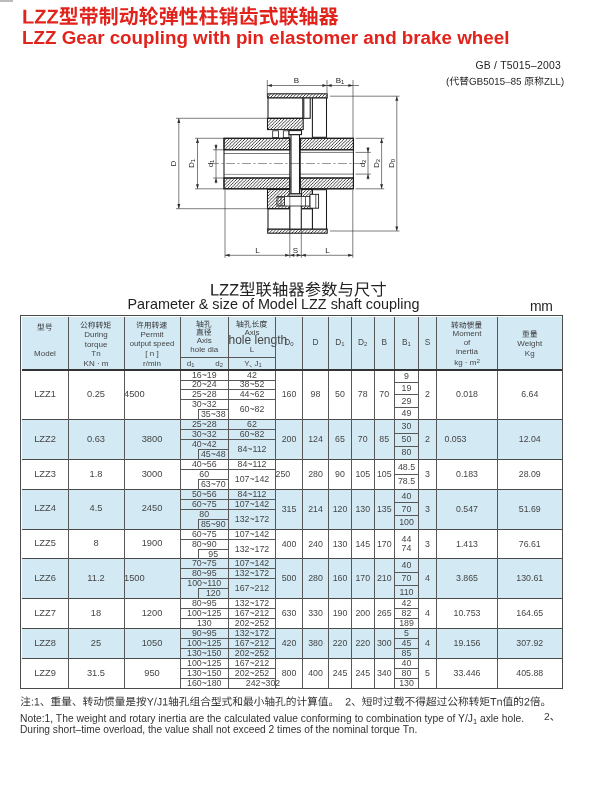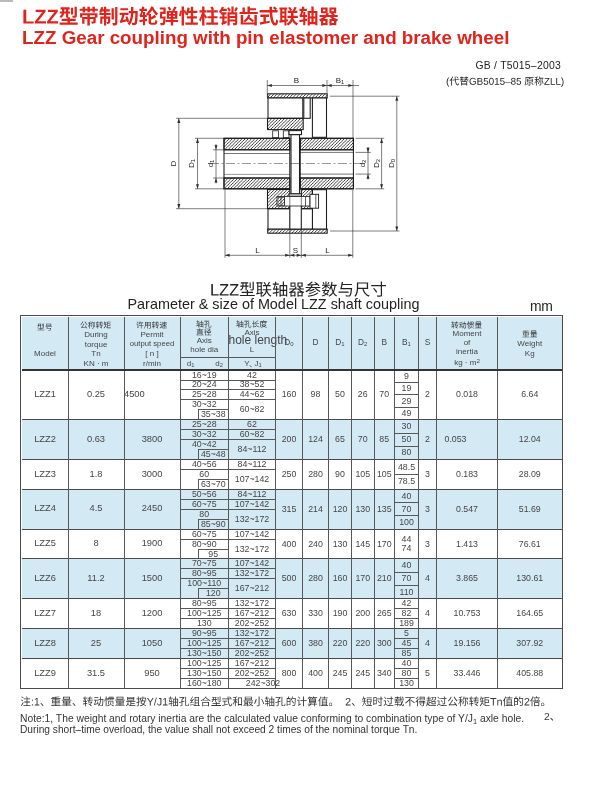--- a/index.html
+++ b/index.html
@@ -232,21 +232,21 @@
 <div class="a" style="left:180.00px;top:389.40px;width:48.50px;text-align:center;font-size:8.80px;line-height:10.03px;color:#454545;white-space:nowrap">25~28</div>
 <div class="a" style="left:180.00px;top:399.35px;width:48.50px;text-align:center;font-size:8.80px;line-height:10.03px;color:#454545;white-space:nowrap">30~32</div>
 <div class="a" style="left:198.00px;top:409.29px;width:30.50px;text-align:center;font-size:8.80px;line-height:10.03px;color:#454545;white-space:nowrap">35~38</div>
 <div class="a" style="left:228.50px;top:369.52px;width:47.00px;text-align:center;font-size:8.80px;line-height:10.03px;color:#454545;white-space:nowrap">42</div>
 <div class="a" style="left:228.50px;top:379.46px;width:47.00px;text-align:center;font-size:8.80px;line-height:10.03px;color:#454545;white-space:nowrap">38~52</div>
 <div class="a" style="left:228.50px;top:389.40px;width:47.00px;text-align:center;font-size:8.80px;line-height:10.03px;color:#454545;white-space:nowrap">44~62</div>
 <div class="a" style="left:228.50px;top:404.32px;width:47.00px;text-align:center;font-size:8.80px;line-height:10.03px;color:#454545;white-space:nowrap">60~82</div>
 <div class="a" style="left:275.50px;top:389.40px;width:27.00px;text-align:center;font-size:8.80px;line-height:10.03px;color:#454545;white-space:nowrap">160</div>
 <div class="a" style="left:302.50px;top:389.40px;width:26.00px;text-align:center;font-size:8.80px;line-height:10.03px;color:#454545;white-space:nowrap">98</div>
 <div class="a" style="left:328.50px;top:389.40px;width:23.00px;text-align:center;font-size:8.80px;line-height:10.03px;color:#454545;white-space:nowrap">50</div>
-<div class="a" style="left:351.50px;top:389.40px;width:22.50px;text-align:center;font-size:8.80px;line-height:10.03px;color:#454545;white-space:nowrap">26</div>
+<div class="a" style="left:351.50px;top:389.40px;width:22.50px;text-align:center;font-size:8.80px;line-height:10.03px;color:#454545;white-space:nowrap">78</div>
 <div class="a" style="left:374.00px;top:389.40px;width:20.50px;text-align:center;font-size:8.80px;line-height:10.03px;color:#454545;white-space:nowrap">70</div>
 <div class="a" style="left:394.50px;top:370.76px;width:24.00px;text-align:center;font-size:8.80px;line-height:10.03px;color:#454545;white-space:nowrap">9</div>
 <div class="a" style="left:394.50px;top:383.19px;width:24.00px;text-align:center;font-size:8.80px;line-height:10.03px;color:#454545;white-space:nowrap">19</div>
 <div class="a" style="left:394.50px;top:382.03px;width:24.00px;height:0.80px;background:#585858"></div>
 <div class="a" style="left:394.50px;top:395.62px;width:24.00px;text-align:center;font-size:8.80px;line-height:10.03px;color:#454545;white-space:nowrap">29</div>
 <div class="a" style="left:394.50px;top:394.46px;width:24.00px;height:0.80px;background:#585858"></div>
 <div class="a" style="left:394.50px;top:408.05px;width:24.00px;text-align:center;font-size:8.80px;line-height:10.03px;color:#454545;white-space:nowrap">49</div>
 <div class="a" style="left:394.50px;top:406.89px;width:24.00px;height:0.80px;background:#585858"></div>
 <div class="a" style="left:418.50px;top:389.40px;width:18.00px;text-align:center;font-size:8.80px;line-height:10.03px;color:#454545;white-space:nowrap">2</div>
 <div class="a" style="left:436.50px;top:389.40px;width:61.00px;text-align:center;font-size:8.80px;line-height:10.03px;color:#454545;white-space:nowrap">0.018</div>
@@ -291,21 +291,21 @@
 <div class="a" style="left:228.50px;top:439.21px;width:47.00px;height:0.80px;background:#585858"></div>
 <div class="a" style="left:22.00px;top:459.04px;width:540.00px;height:0.90px;background:#4a4a4a"></div>
 <div class="a" style="left:22.00px;top:468.64px;width:46.00px;text-align:center;font-size:9.30px;line-height:10.60px;color:#454545;white-space:nowrap">LZZ3</div>
 <div class="a" style="left:68.00px;top:468.64px;width:56.00px;text-align:center;font-size:9.30px;line-height:10.60px;color:#454545;white-space:nowrap">1.8</div>
 <div class="a" style="left:124.00px;top:468.64px;width:56.00px;text-align:center;font-size:9.30px;line-height:10.60px;color:#454545;white-space:nowrap">3000</div>
 <div class="a" style="left:180.00px;top:459.01px;width:48.50px;text-align:center;font-size:8.80px;line-height:10.03px;color:#454545;white-space:nowrap">40~56</div>
 <div class="a" style="left:180.00px;top:468.95px;width:48.50px;text-align:center;font-size:8.80px;line-height:10.03px;color:#454545;white-space:nowrap">60</div>
 <div class="a" style="left:198.00px;top:478.90px;width:30.50px;text-align:center;font-size:8.80px;line-height:10.03px;color:#454545;white-space:nowrap">63~70</div>
 <div class="a" style="left:228.50px;top:459.01px;width:47.00px;text-align:center;font-size:8.80px;line-height:10.03px;color:#454545;white-space:nowrap">84~112</div>
 <div class="a" style="left:228.50px;top:473.93px;width:47.00px;text-align:center;font-size:8.80px;line-height:10.03px;color:#454545;white-space:nowrap">107~142</div>
-<div class="a" style="left:275.50px;top:468.95px;width:27.00px;text-align:center;font-size:8.80px;line-height:10.03px;color:#454545;white-space:nowrap">250</div>
+<div class="a" style="left:275.50px;top:468.95px;width:27.00px;text-align:left;font-size:8.80px;line-height:10.03px;color:#454545;white-space:nowrap">250</div>
 <div class="a" style="left:302.50px;top:468.95px;width:26.00px;text-align:center;font-size:8.80px;line-height:10.03px;color:#454545;white-space:nowrap">280</div>
 <div class="a" style="left:328.50px;top:468.95px;width:23.00px;text-align:center;font-size:8.80px;line-height:10.03px;color:#454545;white-space:nowrap">90</div>
 <div class="a" style="left:351.50px;top:468.95px;width:22.50px;text-align:center;font-size:8.80px;line-height:10.03px;color:#454545;white-space:nowrap">105</div>
 <div class="a" style="left:374.00px;top:468.95px;width:20.50px;text-align:center;font-size:8.80px;line-height:10.03px;color:#454545;white-space:nowrap">105</div>
 <div class="a" style="left:394.50px;top:461.50px;width:24.00px;text-align:center;font-size:8.80px;line-height:10.03px;color:#454545;white-space:nowrap">48.5</div>
 <div class="a" style="left:394.50px;top:476.41px;width:24.00px;text-align:center;font-size:8.80px;line-height:10.03px;color:#454545;white-space:nowrap">78.5</div>
 <div class="a" style="left:394.50px;top:474.01px;width:24.00px;height:0.80px;background:#585858"></div>
 <div class="a" style="left:418.50px;top:468.95px;width:18.00px;text-align:center;font-size:8.80px;line-height:10.03px;color:#454545;white-space:nowrap">3</div>
 <div class="a" style="left:436.50px;top:468.95px;width:61.00px;text-align:center;font-size:8.80px;line-height:10.03px;color:#454545;white-space:nowrap">0.183</div>
 <div class="a" style="left:497.50px;top:468.95px;width:64.50px;text-align:center;font-size:8.80px;line-height:10.03px;color:#454545;white-space:nowrap">28.09</div>
@@ -362,21 +362,21 @@
 <div class="a" style="left:418.50px;top:538.56px;width:18.00px;text-align:center;font-size:8.80px;line-height:10.03px;color:#454545;white-space:nowrap">3</div>
 <div class="a" style="left:436.50px;top:538.56px;width:61.00px;text-align:center;font-size:8.80px;line-height:10.03px;color:#454545;white-space:nowrap">1.413</div>
 <div class="a" style="left:497.50px;top:538.56px;width:64.50px;text-align:center;font-size:8.80px;line-height:10.03px;color:#454545;white-space:nowrap">76.61</div>
 <div class="a" style="left:198.00px;top:548.59px;width:30.50px;height:0.80px;background:#585858"></div>
 <div class="a" style="left:197.60px;top:548.99px;width:0.80px;height:9.94px;background:#585858"></div>
 <div class="a" style="left:180.00px;top:538.64px;width:48.50px;height:0.80px;background:#585858"></div>
 <div class="a" style="left:228.50px;top:538.64px;width:47.00px;height:0.80px;background:#585858"></div>
 <div class="a" style="left:22.00px;top:558.48px;width:540.00px;height:0.90px;background:#4a4a4a"></div>
 <div class="a" style="left:22.00px;top:573.05px;width:46.00px;text-align:center;font-size:9.30px;line-height:10.60px;color:#454545;white-space:nowrap">LZZ6</div>
 <div class="a" style="left:68.00px;top:573.05px;width:56.00px;text-align:center;font-size:9.30px;line-height:10.60px;color:#454545;white-space:nowrap">11.2</div>
-<div class="a" style="left:124.00px;top:573.05px;width:56.00px;text-align:center;font-size:9.30px;line-height:10.60px;color:#454545;white-space:nowrap">1500</div>
+<div class="a" style="left:124.00px;top:573.05px;width:56.00px;text-align:left;font-size:9.30px;line-height:10.60px;color:#454545;white-space:nowrap">1500</div>
 <div class="a" style="left:180.00px;top:558.45px;width:48.50px;text-align:center;font-size:8.80px;line-height:10.03px;color:#454545;white-space:nowrap">70~75</div>
 <div class="a" style="left:180.00px;top:568.39px;width:48.50px;text-align:center;font-size:8.80px;line-height:10.03px;color:#454545;white-space:nowrap">80~95</div>
 <div class="a" style="left:180.00px;top:578.33px;width:48.50px;text-align:center;font-size:8.80px;line-height:10.03px;color:#454545;white-space:nowrap">100~110</div>
 <div class="a" style="left:198.00px;top:588.28px;width:30.50px;text-align:center;font-size:8.80px;line-height:10.03px;color:#454545;white-space:nowrap">120</div>
 <div class="a" style="left:228.50px;top:558.45px;width:47.00px;text-align:center;font-size:8.80px;line-height:10.03px;color:#454545;white-space:nowrap">107~142</div>
 <div class="a" style="left:228.50px;top:568.39px;width:47.00px;text-align:center;font-size:8.80px;line-height:10.03px;color:#454545;white-space:nowrap">132~172</div>
 <div class="a" style="left:228.50px;top:583.31px;width:47.00px;text-align:center;font-size:8.80px;line-height:10.03px;color:#454545;white-space:nowrap">167~212</div>
 <div class="a" style="left:275.50px;top:573.36px;width:27.00px;text-align:center;font-size:8.80px;line-height:10.03px;color:#454545;white-space:nowrap">500</div>
 <div class="a" style="left:302.50px;top:573.36px;width:26.00px;text-align:center;font-size:8.80px;line-height:10.03px;color:#454545;white-space:nowrap">280</div>
 <div class="a" style="left:328.50px;top:573.36px;width:23.00px;text-align:center;font-size:8.80px;line-height:10.03px;color:#454545;white-space:nowrap">160</div>
@@ -426,21 +426,21 @@
 <div class="a" style="left:22.00px;top:628.09px;width:540.00px;height:0.90px;background:#4a4a4a"></div>
 <div class="a" style="left:22.00px;top:637.69px;width:46.00px;text-align:center;font-size:9.30px;line-height:10.60px;color:#454545;white-space:nowrap">LZZ8</div>
 <div class="a" style="left:68.00px;top:637.69px;width:56.00px;text-align:center;font-size:9.30px;line-height:10.60px;color:#454545;white-space:nowrap">25</div>
 <div class="a" style="left:124.00px;top:637.69px;width:56.00px;text-align:center;font-size:9.30px;line-height:10.60px;color:#454545;white-space:nowrap">1050</div>
 <div class="a" style="left:180.00px;top:628.05px;width:48.50px;text-align:center;font-size:8.80px;line-height:10.03px;color:#454545;white-space:nowrap">90~95</div>
 <div class="a" style="left:180.00px;top:638.00px;width:48.50px;text-align:center;font-size:8.80px;line-height:10.03px;color:#454545;white-space:nowrap">100~125</div>
 <div class="a" style="left:180.00px;top:647.94px;width:48.50px;text-align:center;font-size:8.80px;line-height:10.03px;color:#454545;white-space:nowrap">130~150</div>
 <div class="a" style="left:228.50px;top:628.05px;width:47.00px;text-align:center;font-size:8.80px;line-height:10.03px;color:#454545;white-space:nowrap">132~172</div>
 <div class="a" style="left:228.50px;top:638.00px;width:47.00px;text-align:center;font-size:8.80px;line-height:10.03px;color:#454545;white-space:nowrap">167~212</div>
 <div class="a" style="left:228.50px;top:647.94px;width:47.00px;text-align:center;font-size:8.80px;line-height:10.03px;color:#454545;white-space:nowrap">202~252</div>
-<div class="a" style="left:275.50px;top:638.00px;width:27.00px;text-align:center;font-size:8.80px;line-height:10.03px;color:#454545;white-space:nowrap">600</div>
+<div class="a" style="left:275.50px;top:638.00px;width:27.00px;text-align:center;font-size:8.80px;line-height:10.03px;color:#454545;white-space:nowrap">420</div>
 <div class="a" style="left:302.50px;top:638.00px;width:26.00px;text-align:center;font-size:8.80px;line-height:10.03px;color:#454545;white-space:nowrap">380</div>
 <div class="a" style="left:328.50px;top:638.00px;width:23.00px;text-align:center;font-size:8.80px;line-height:10.03px;color:#454545;white-space:nowrap">220</div>
 <div class="a" style="left:351.50px;top:638.00px;width:22.50px;text-align:center;font-size:8.80px;line-height:10.03px;color:#454545;white-space:nowrap">220</div>
 <div class="a" style="left:374.00px;top:638.00px;width:20.50px;text-align:center;font-size:8.80px;line-height:10.03px;color:#454545;white-space:nowrap">300</div>
 <div class="a" style="left:394.50px;top:628.05px;width:24.00px;text-align:center;font-size:8.80px;line-height:10.03px;color:#454545;white-space:nowrap">5</div>
 <div class="a" style="left:394.50px;top:638.00px;width:24.00px;text-align:center;font-size:8.80px;line-height:10.03px;color:#454545;white-space:nowrap">45</div>
 <div class="a" style="left:394.50px;top:638.08px;width:24.00px;height:0.80px;background:#585858"></div>
 <div class="a" style="left:394.50px;top:647.94px;width:24.00px;text-align:center;font-size:8.80px;line-height:10.03px;color:#454545;white-space:nowrap">85</div>
 <div class="a" style="left:394.50px;top:648.02px;width:24.00px;height:0.80px;background:#585858"></div>
 <div class="a" style="left:418.50px;top:638.00px;width:18.00px;text-align:center;font-size:8.80px;line-height:10.03px;color:#454545;white-space:nowrap">4</div>

